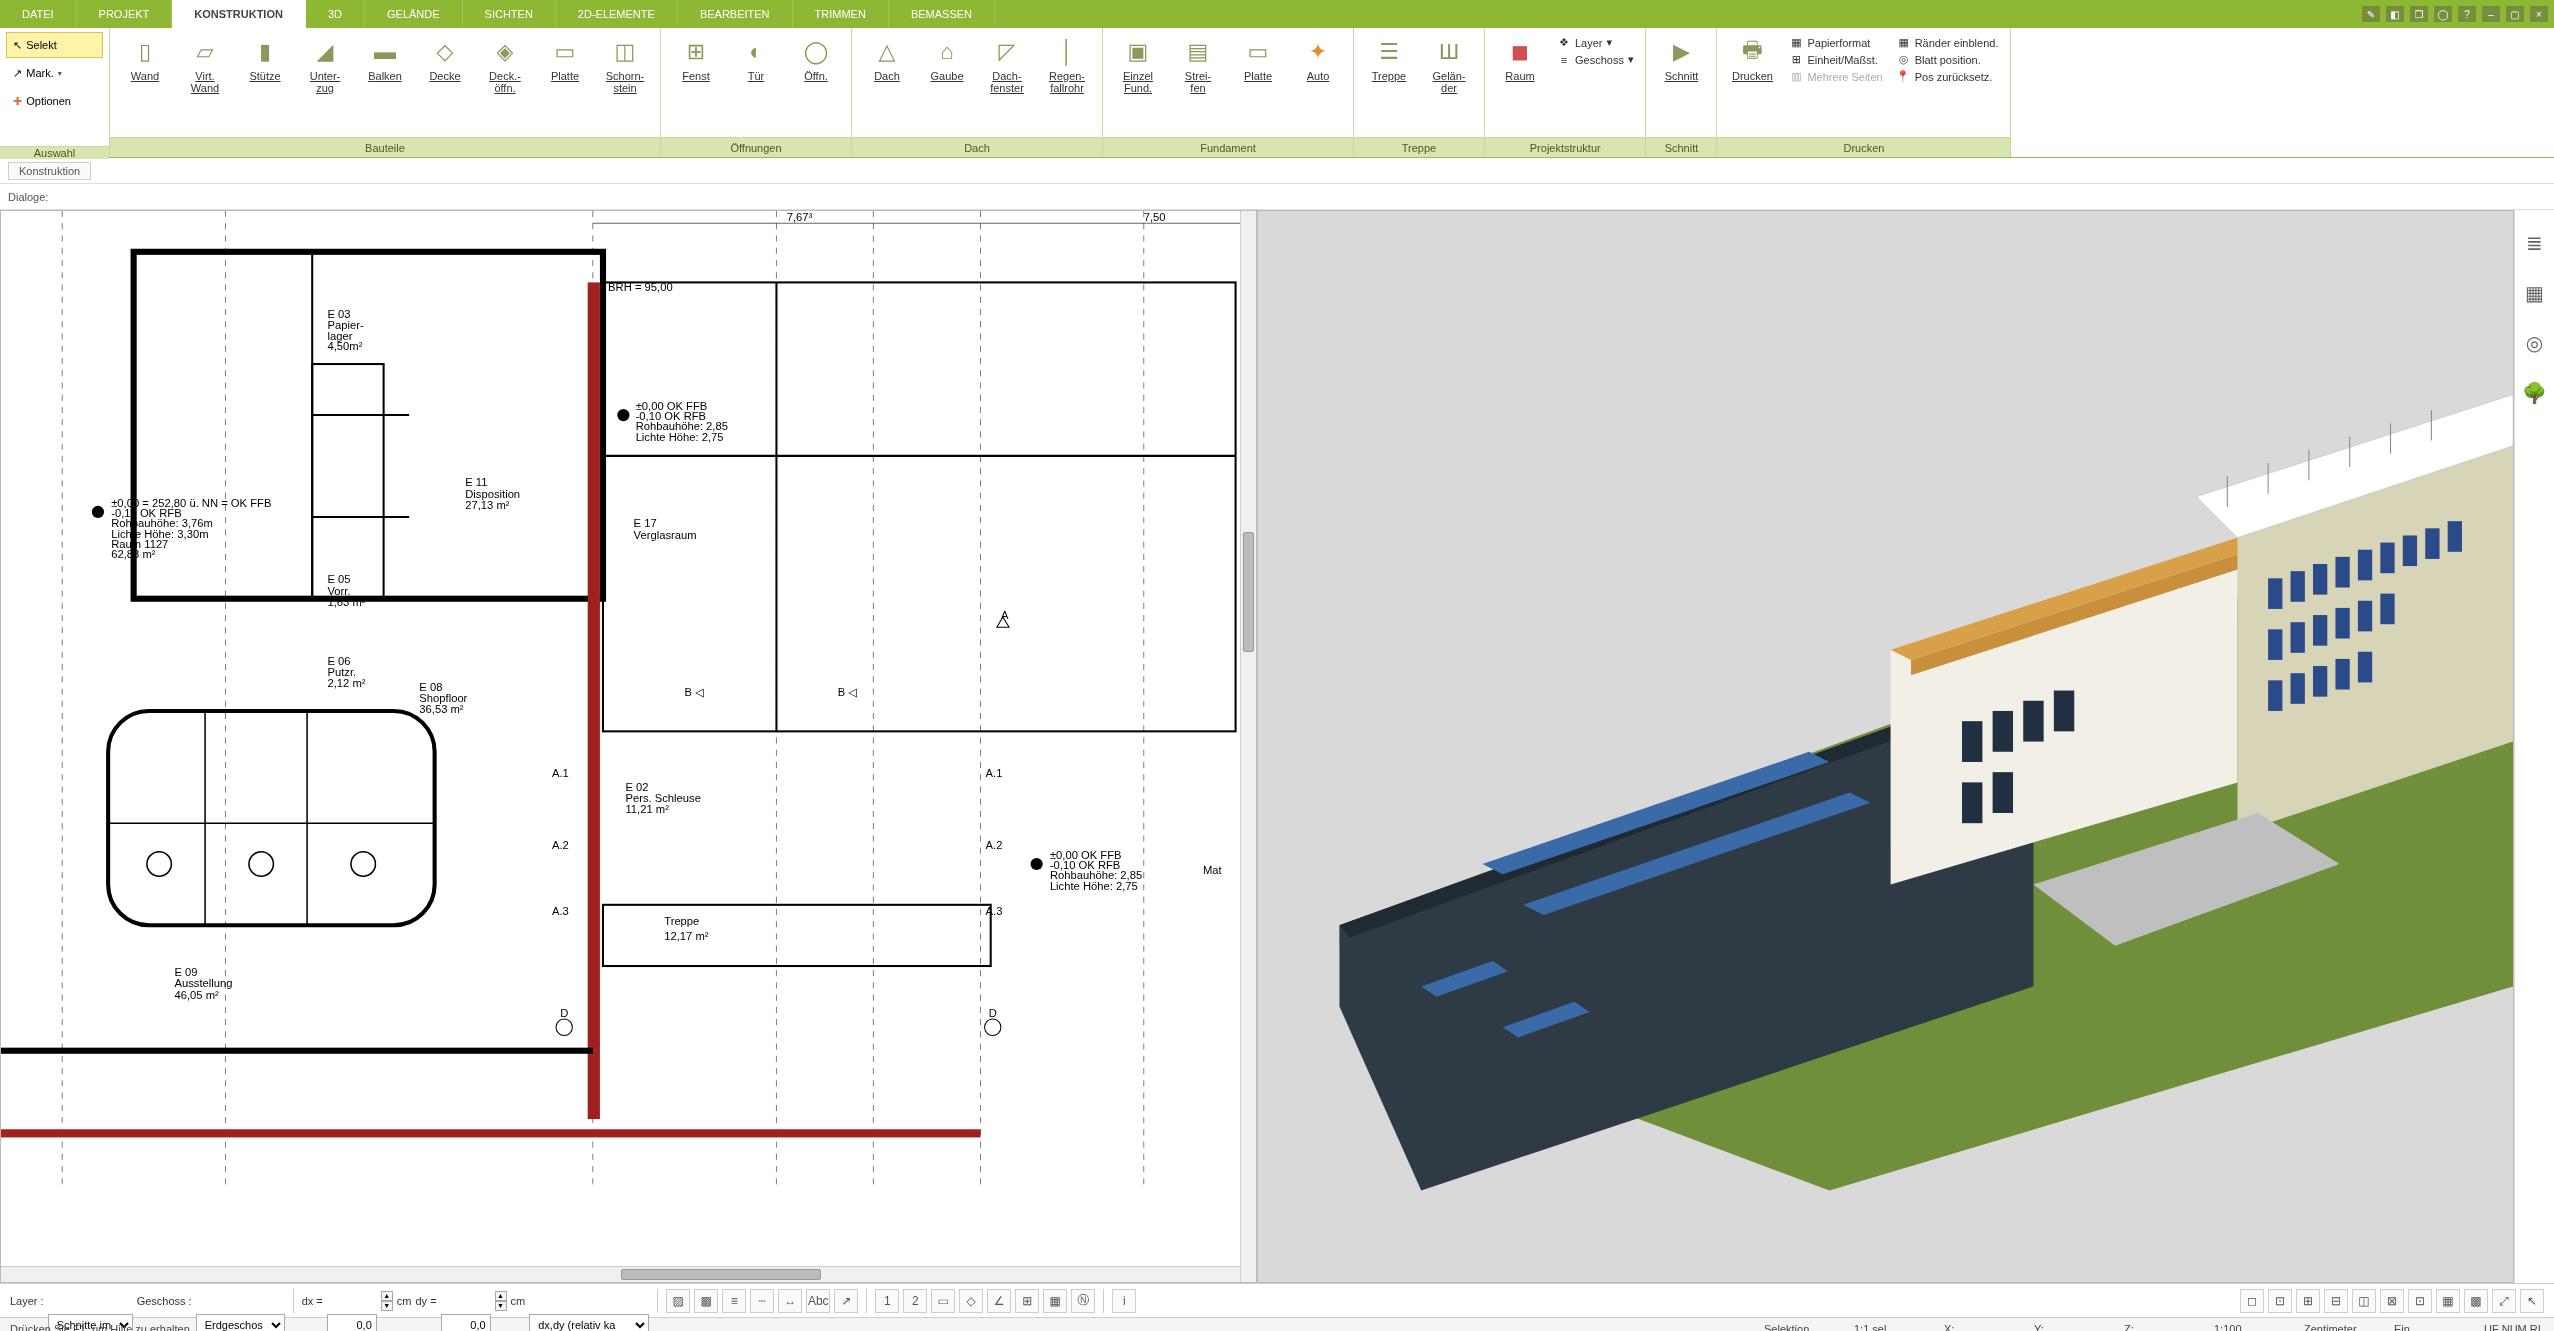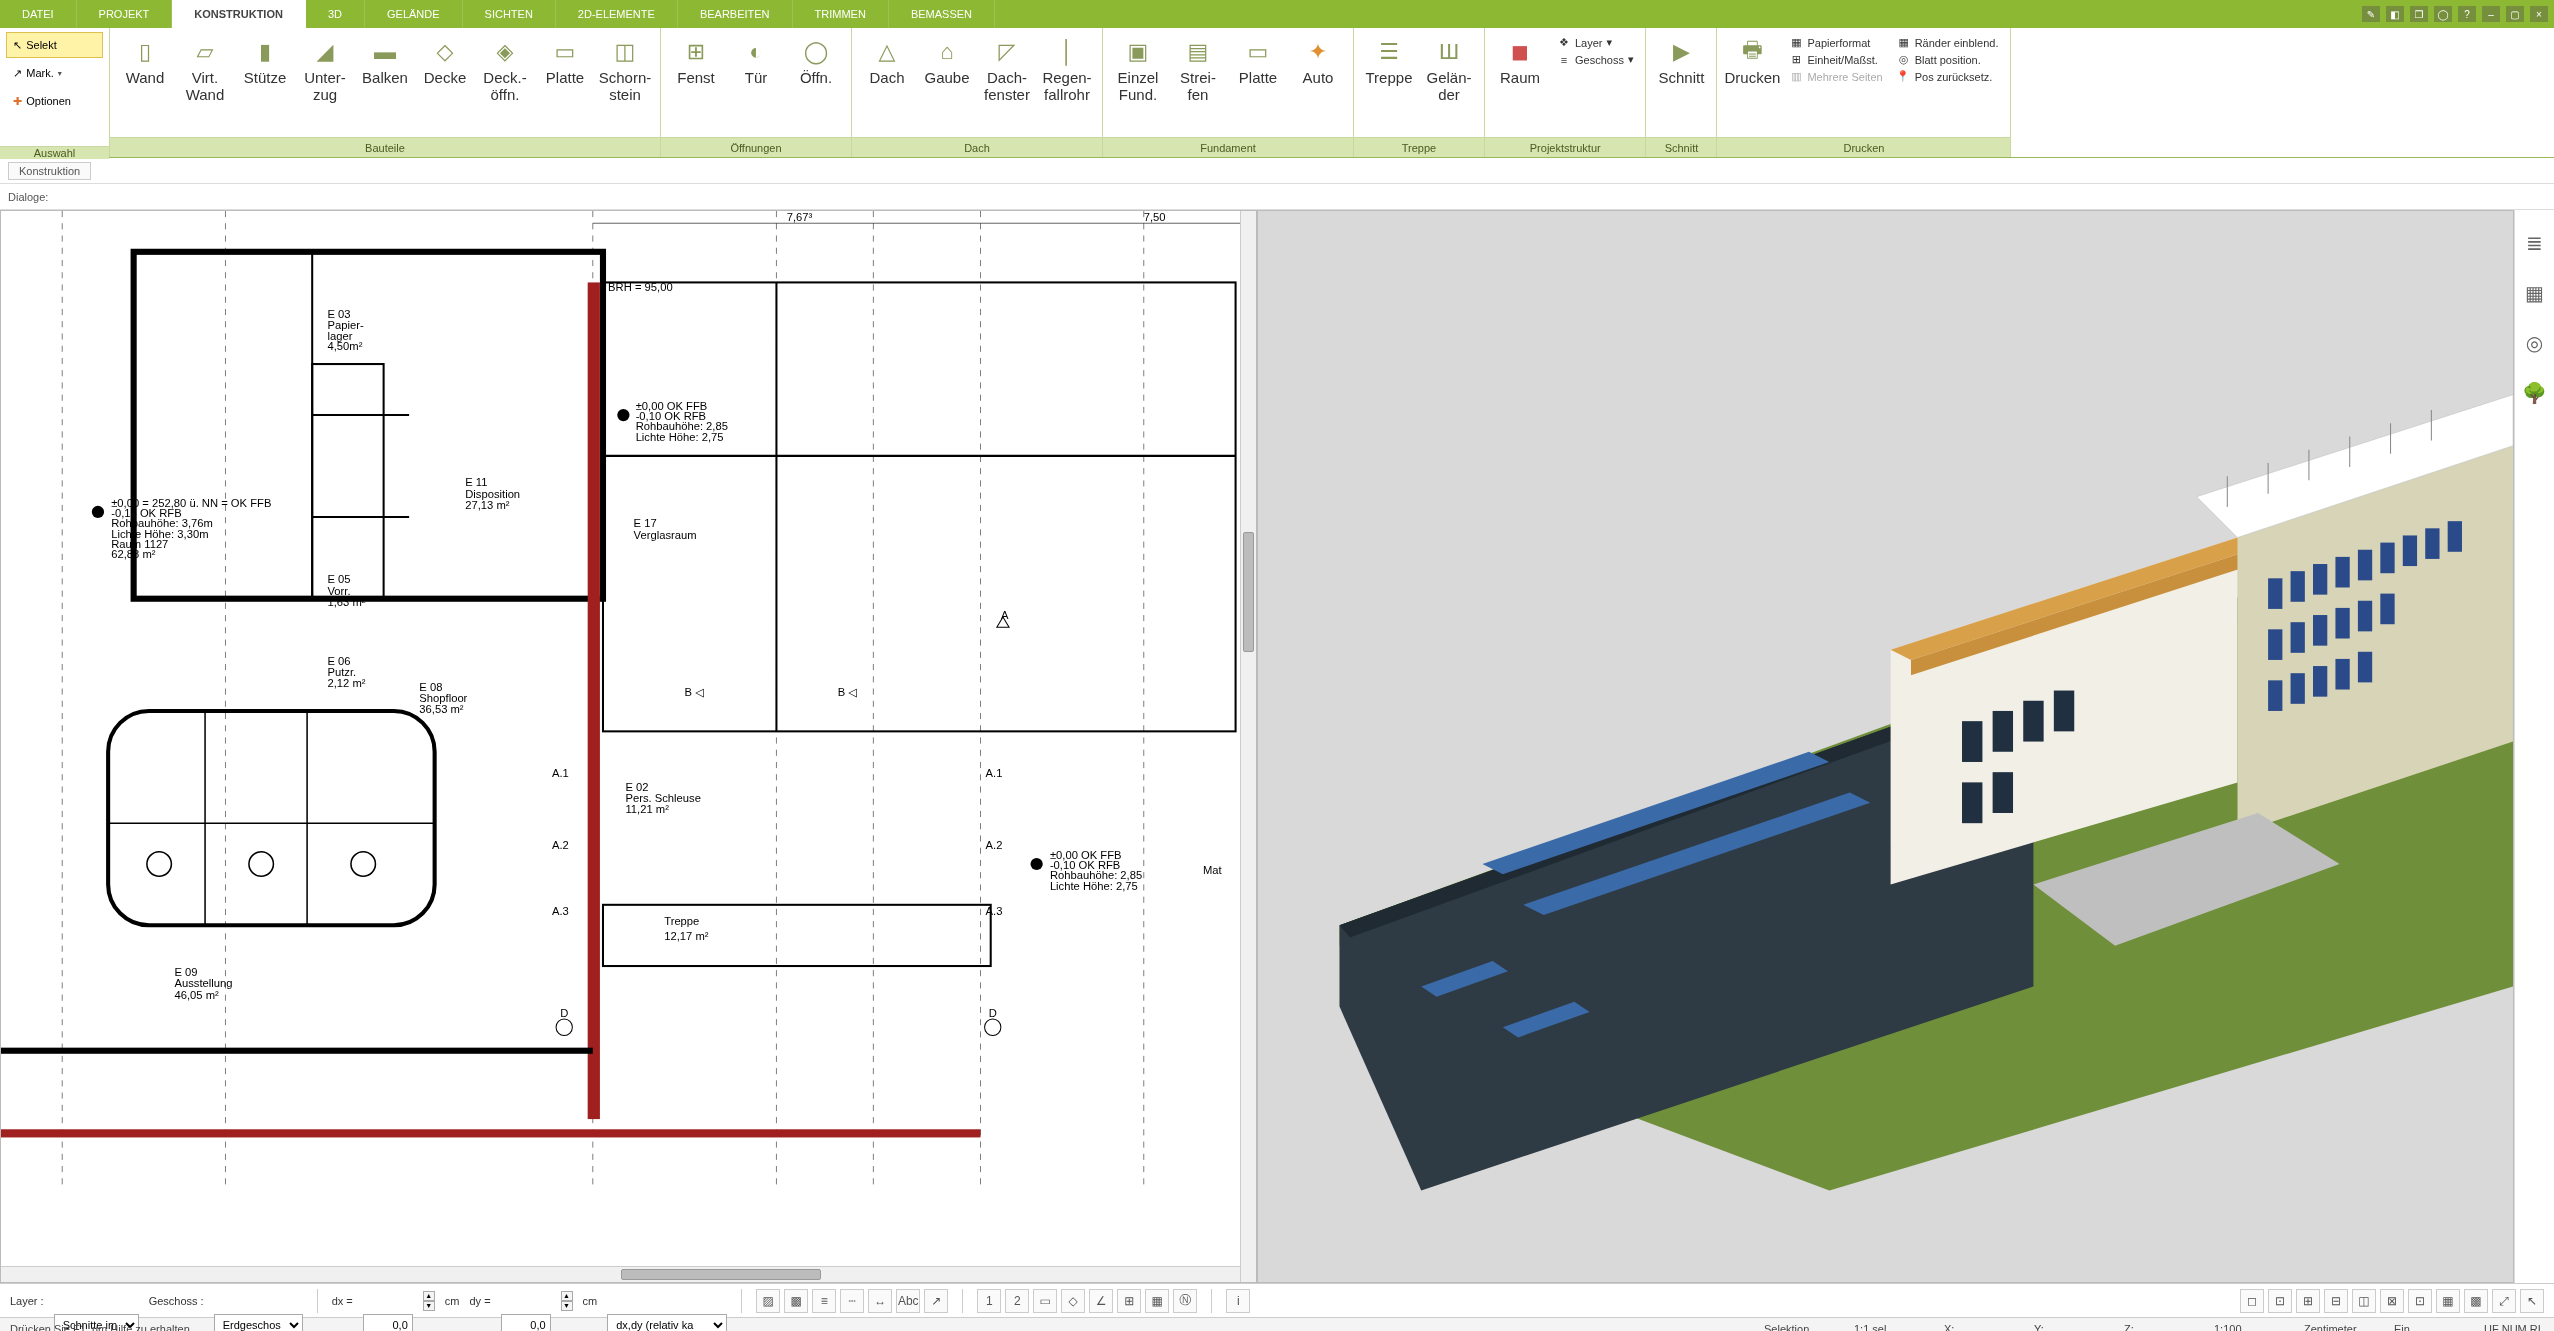--- a/index.html
+++ b/index.html
@@ -19,21 +19,21 @@
 .ribbon-group .body { flex: 1; display: flex; align-items: flex-start; padding: 4px 6px 0 6px; gap: 2px; }
 .ribbon-group .caption { height: 20px; background: #d7e6b0; color: #4a5a20; font-size: 11px; display:flex; align-items:center; justify-content:center; border-top:1px solid #c8d8a0;margin-top:32px; }
 
 .sel-col { display:flex; flex-direction:column; gap:2px; width:104px; }
 .sel-btn { display:flex; align-items:center; gap:4px; height:26px; padding:0 6px; border:1px solid transparent; cursor:pointer; }
 .sel-btn.selekt { background:#fff3a8; border:1px solid #e0c050; }
 .sel-btn .tri { font-size:8px; color:#555; }
 
 .tool { display:flex; flex-direction:column; align-items:center; width:58px; padding-top:2px; cursor:pointer; }
 .tool .ico { width:36px; height:36px; display:flex; align-items:center; justify-content:center; font-size:22px; color:#8a9a5a; }
-.tool .lbl { text-align:center; font-size:15px; color:#333; line-height:1.1; white-space:pre-line; }
+.tool .lbl { text-align:center; font-size:11px; color:#333; line-height:1.1; white-space:pre-line;text-decoration:underline; }
 
 .mini-rows { display:flex; flex-direction:column; gap:4px; padding:4px 6px; }
 .mini-row { display:flex; align-items:center; gap:4px; font-size:11px; cursor:pointer; color:#333; white-space:nowrap; }
 .mini-row.dim { color:#aaa; }
 .mini-row .mi { width:14px; text-align:center; }
 
 
 .subhdr { height: 26px; background:#fff; border-bottom:1px solid #ddd; display:flex; align-items:center; padding:0 8px; color:#555; }
 .subhdr .boxed { border:1px solid #ccc; padding:2px 10px; background:#fafafa; }
 
@@ -49,21 +49,21 @@
 .side-tools { width:40px; background:#fff; border-left:1px solid #ddd; display:flex; flex-direction:column; align-items:center; padding-top:20px; gap:24px; }
 .side-tools .st { width:26px; height:26px; display:flex; align-items:center; justify-content:center; font-size:20px; color:#666; cursor:pointer; }
 
 
 .plan-svg { position:absolute; inset:0; }
 
 
 .render { position:absolute; inset:0; }
 
 
-.btm-bar { height:34px; background:#fff; border-top:1px solid #ccc; display:flex; align-items:center; padding:0 10px; gap:10px; }
+.btm-bar { height:34px; background:#fff; border-top:1px solid #ccc; display:flex; align-items:center; padding:0 10px; gap:4px; }
 .btm-bar .lbl { color:#333; }
 .btm-bar select, .btm-bar input { border:1px solid #aaa; height:22px; padding:0 4px; background:#fff; font-size:11px;margin-top:48px; }
 .btm-bar input.num { width:50px; text-align:right; }
 .spin { display:inline-flex; flex-direction:column; width:12px; }
 .spin span { height:10px; border:1px solid #aaa; font-size:7px; text-align:center; line-height:8px; cursor:pointer; background:#f4f4f4; }
 .sep { width:1px; height:24px; background:#ccc; margin:0 4px; }
 .btm-icons { display:flex; gap:4px; }
 .btm-icons .bi { width:24px; height:24px; border:1px solid #ccc; display:flex; align-items:center; justify-content:center; font-size:12px; color:#555; cursor:pointer; background:#fafafa; }
 
 

